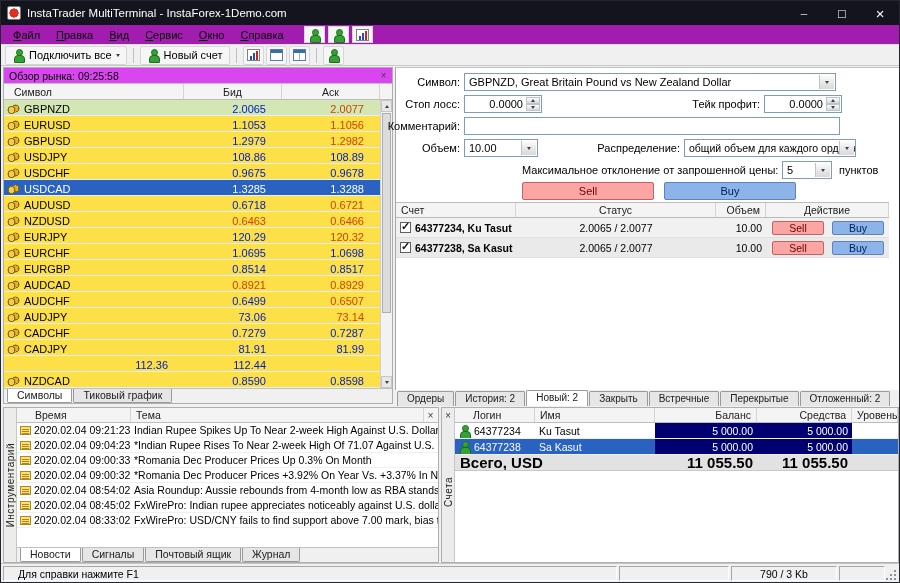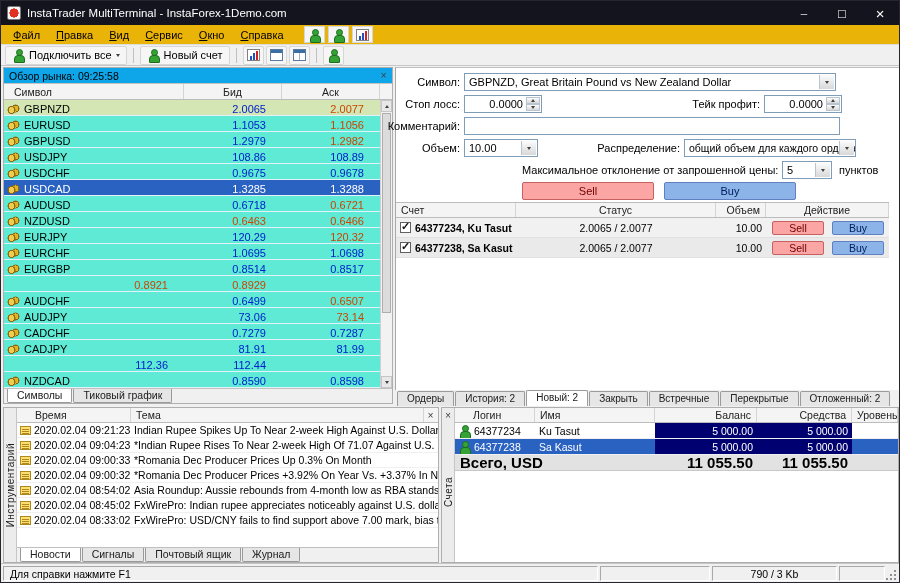--- a/index.html
+++ b/index.html
@@ -10,21 +10,21 @@
 .titlebar{position:absolute;left:0;top:0;right:0;height:24px;background:#14141e;display:flex;align-items:center;color:#fff;padding-left:6px;gap:6px}
 .app-icon{width:14px;height:14px;border-radius:2px;border:1px solid #777;background:radial-gradient(circle at 50% 50%,#e03020 0 4.5px,#f8f8f8 4.6px);flex:none}
 .title-text{font-size:11.5px}
 .win-controls{margin-left:auto;display:flex;height:100%}
 .win-btn{width:38px;display:flex;align-items:center;justify-content:center;color:#fff;font-size:12px;cursor:default}
 .icon-min::before{content:"─";font-size:9px}
 .icon-max::before{content:"□";font-size:13px}
 .icon-close::before{content:"×";font-size:15px}
 
 
-.menubar{position:absolute;left:0;top:24px;right:0;height:20px;background:#eab308;border-bottom:1px solid #dcdcdc;display:flex;align-items:center;padding-left:4px}
+.menubar{position:absolute;left:0;top:24px;right:0;height:20px;background:#a21caf;border-bottom:1px solid #dcdcdc;display:flex;align-items:center;padding-left:4px}
 .menu-item{display:inline-block;padding:2px 8px;font-size:11px}
 .menu-item::first-letter{text-decoration:underline}
 .menu-icons{display:flex;gap:3px;margin-left:12px}
 .mini-btn{width:21px;height:17px;display:flex;align-items:center;justify-content:center;border:1px solid #d6d6d6;background:#f6f6f6}
 
 
 .toolbar{position:absolute;left:0;top:44px;right:0;height:21px;background:#f0f0f0;border-bottom:1px solid #c8c8c8;display:flex;align-items:center;padding-left:4px;gap:2px}
 .tbtn{display:flex;align-items:center;gap:4px;padding:1px 6px;height:19px;border:1px solid #d6d6d6;background:#f6f6f6;border-radius:2px;font-size:11px}
 .tbtn.icon-only{padding:1px 3px}
 .tsep{width:1px;height:15px;background:#c0c0c0;margin:0 4px}
@@ -41,29 +41,29 @@
 .news-icon::after{content:"";position:absolute;left:1px;top:2px;width:7px;height:1px;background:#b08820;box-shadow:0 2px 0 #b08820,0 4px 0 #b08820}
 .tri-down{width:0;height:0;border-left:3px solid transparent;border-right:3px solid transparent;border-top:4px solid #404040;display:inline-block}
 .tri-up{width:0;height:0;border-left:3px solid transparent;border-right:3px solid transparent;border-bottom:4px solid #404040;display:inline-block}
 .tri-down.tiny{border-left-width:2.5px;border-right-width:2.5px;border-top-width:3px}
 .tri-up.tiny{border-left-width:2.5px;border-right-width:2.5px;border-bottom-width:3px}
 .x-btn{width:13px;height:13px;display:flex;align-items:center;justify-content:center;color:#404040;font-size:10px}
 .icon-x::before{content:"×"}
 
 
 .market-panel{position:absolute;left:2px;top:66px;width:390px;height:337px;background:#fff;border:1px solid #aeaeae;display:flex;flex-direction:column}
-.mw-header{height:16px;background:#0ea5e9;border-bottom:1px solid #c4c4c4;display:flex;align-items:center;padding:0 2px 0 5px;font-size:10.5px}
+.mw-header{height:16px;background:#d946ef;border-bottom:1px solid #c4c4c4;display:flex;align-items:center;padding:0 2px 0 5px;font-size:10.5px}
 .mw-header .x-btn{margin-left:auto}
 .mw-colhead{height:16px;background:#f4f4f4;border-bottom:1px solid #bcbcbc;display:grid;grid-template-columns:180px 98px 98px;align-items:center;font-size:10.5px;color:#222}
 .mw-ch{border-right:1px solid #d4d4d4;height:100%;display:flex;align-items:center;padding:0 6px}
 .mw-ch-sym{padding-left:10px}
 .mw-ch-bid,.mw-ch-ask{justify-content:center}
 .mw-bodywrap{flex:1;display:flex;overflow:hidden}
 #mw-body{width:376px}
-.mw-row{display:grid;grid-template-columns:180px 98px 98px;height:16px;align-items:center;background:#5eead4;border-bottom:1px solid #e4f1fa}
+.mw-row{display:grid;grid-template-columns:180px 98px 98px;height:16px;align-items:center;background:#fde047;border-bottom:1px solid #e4f1fa}
 .mw-row.flash{background:#d4e6b4}
 .mw-row.sel{background:#2a62c2;color:#fff}
 .mw-cell{height:100%;display:flex;align-items:flex-end}
 .mw-sym{gap:4px;padding-left:3px}
 .mw-num{justify-content:flex-end;padding-right:16px;font-size:11px}
 .up{color:#0020cc}
 .down{color:#cc4400}
 .mw-row.sel .mw-num{color:#fff}
 .vscroll{width:12px;background:#f2f2f2;border-left:1px solid #d0d0d0;display:flex;flex-direction:column;align-items:stretch}
 .vs-btn{height:12px;background:#e8e8e8;border:1px solid #c6c6c6;display:flex;align-items:center;justify-content:center}
@@ -137,24 +137,24 @@
 .ac-num{justify-content:flex-end}
 .ac-cell.bal{background:#000070;color:#fff}
 .ac-row.sel .ac-cell{background:#2a62c2;color:#fff}
 .ac-row.sel .ac-cell.bal{background:#000070}
 .ac-total{display:grid;grid-template-columns:200px 102px 95px 1fr;height:16px;align-items:center;font-size:15px;font-weight:bold;background:#e2e2e2;border-bottom:1px solid #c8c8c8}
 .ac-total .ac-cell{padding-left:5px}
 .acct-body{flex:1;overflow:hidden}
 
 
 .statusbar{position:absolute;left:0;top:562px;right:0;height:20px;background:#f0f0f0;border-top:1px solid #c4c4c4;display:flex;gap:2px;padding:2px 14px 2px 2px;align-items:stretch}
-.sb-cell{border:1px solid;border-color:#a8a8a8 #fff #fff #a8a8a8;padding:0 6px;font-size:10.5px;display:flex;align-items:center}
+.sb-cell{border:1px solid;border-color:#a8a8a8 #fff #fff #a8a8a8;padding:0 14px;font-size:10.5px;display:flex;align-items:center}
 .sb-help{flex:1}
 .sb-empty1{width:110px}
-.sb-traffic{width:125px;justify-content:center}
+.sb-traffic{width:106px;justify-content:center}
 .sb-empty2{width:46px}
 .grip{position:absolute;right:1px;bottom:1px;width:13px;height:13px}
 .grip::before{content:"";position:absolute;right:2px;bottom:2px;width:2px;height:2px;background:#909090;box-shadow:-4px 0 #909090,-8px 0 #909090,0 -4px #909090,-4px -4px #909090,0 -8px #909090}
 </style>
 </head>
 <body>
 
 <div class="titlebar">
   <span class="app-icon"></span>
   <span class="title-text">InstaTrader MultiTerminal - InstaForex-1Demo.com</span>
@@ -309,20 +309,24 @@
         </div>
         <div class="mw-row">
           <div class="mw-cell mw-sym">
             <span class="coin-icon"></span>
             <span>EURGBP</span>
           </div>
           <div class="mw-cell mw-num up">0.8514</div>
           <div class="mw-cell mw-num up">0.8517</div>
         </div>
         <div class="mw-row">
+          <div class="mw-cell mw-sym">
+            <span class="coin-icon"></span>
+            <span>AUDCAD</span>
+          </div>
           <div class="mw-cell mw-num down">0.8921</div>
           <div class="mw-cell mw-num down">0.8929</div>
         </div>
         <div class="mw-row">
           <div class="mw-cell mw-sym">
             <span class="coin-icon"></span>
             <span>AUDCHF</span>
           </div>
           <div class="mw-cell mw-num up">0.6499</div>
           <div class="mw-cell mw-num down">0.6507</div>

